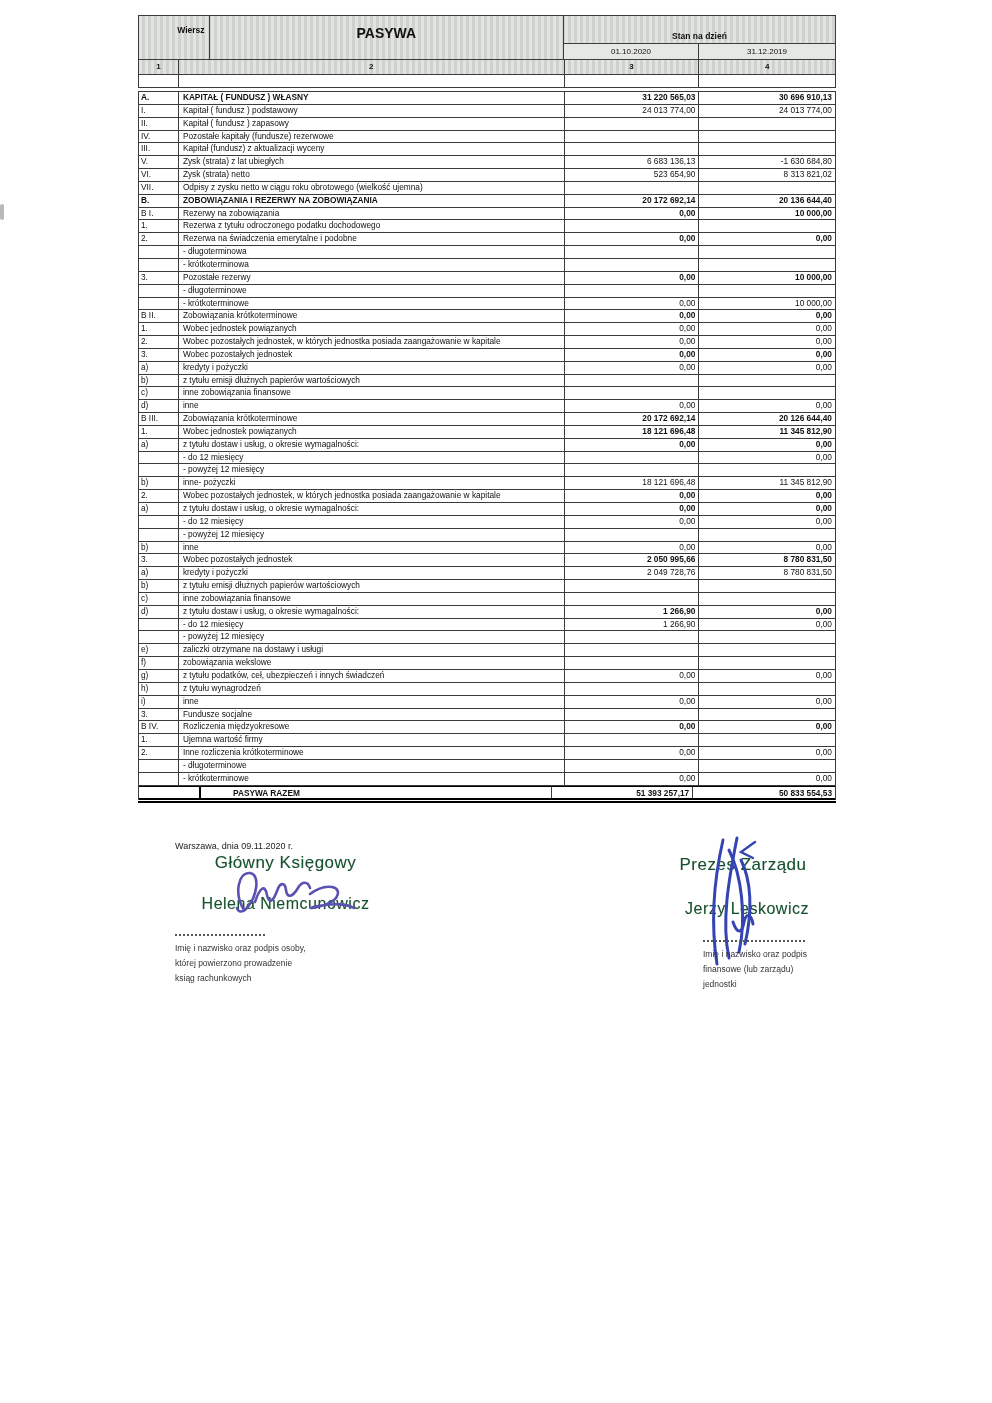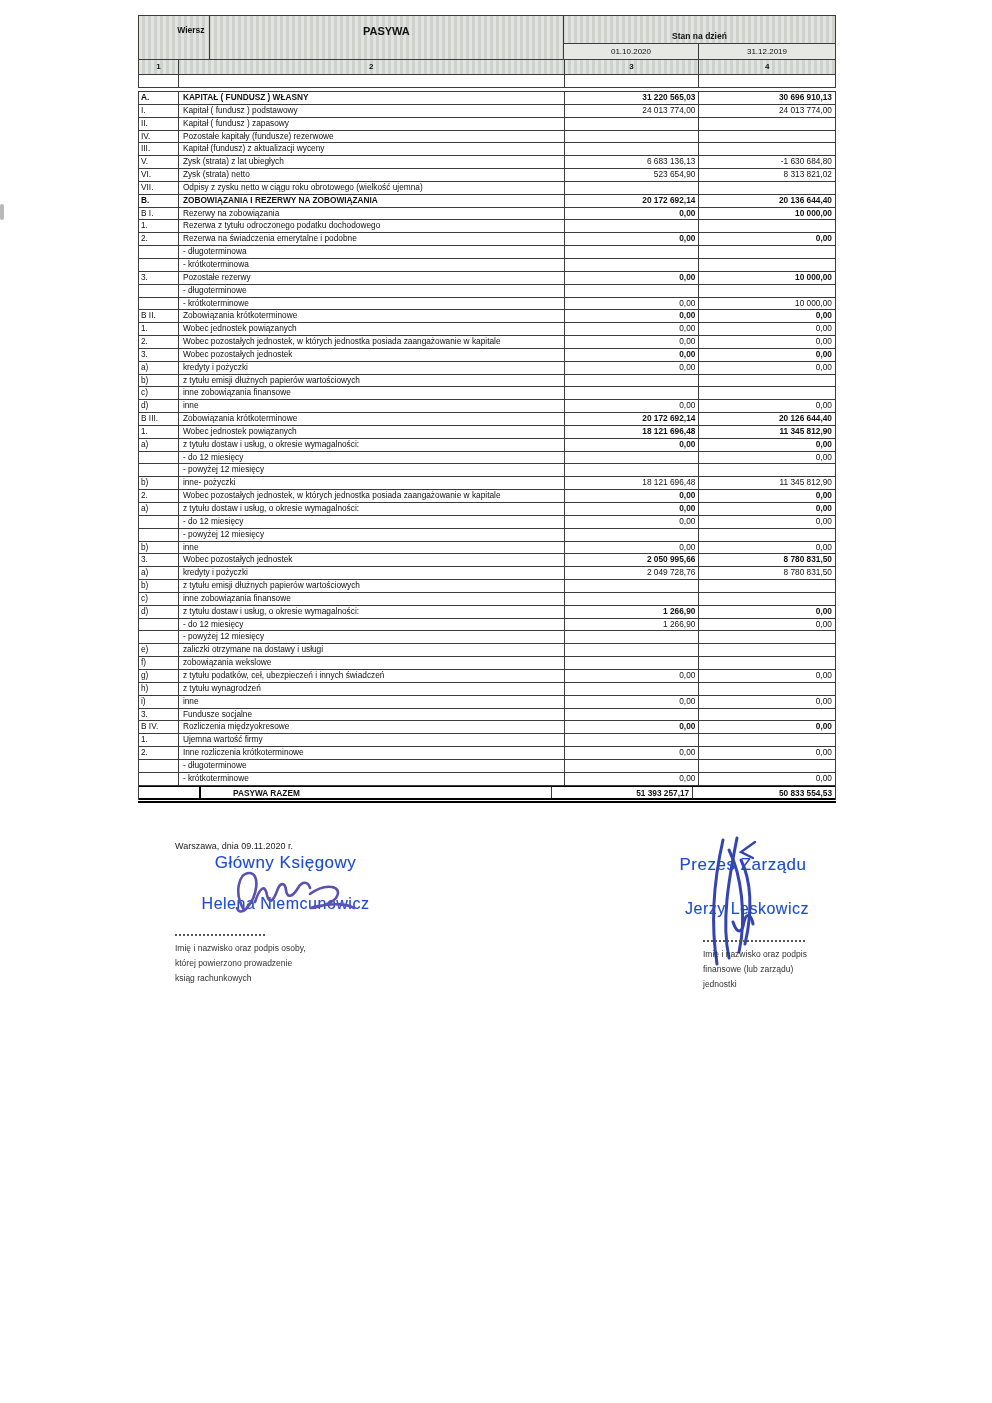--- a/index.html
+++ b/index.html
@@ -7,21 +7,21 @@
         font-family:"Liberation Sans","DejaVu Sans",sans-serif;color:#111;overflow:hidden;}
   .smudge{position:absolute;left:0;top:204px;width:4px;height:16px;background:#b9b9b9;border-radius:2px;}
 
   
   .doc-table{position:absolute;left:138px;top:15px;width:698px;}
   .hdr{display:flex;border:1px solid #3b3b3b;border-bottom:none;background:#d8dbd6;
        background-image:repeating-linear-gradient(90deg,rgba(255,255,255,.25) 0 3px,rgba(120,124,118,.10) 3px 6px);}
   .hdr-w{width:40px;border-right:1px solid #3b3b3b;box-sizing:border-box;
          font-size:8.5px;font-weight:bold;text-align:center;padding-top:9px;height:43px;margin-left:34px;}
   .hdr-p{width:387px;border-right:1px solid #3b3b3b;box-sizing:border-box;
-         font-size:11px;font-weight:bold;text-align:center;padding-top:9px;}
+         font-size:14px;font-weight:bold;text-align:center;padding-top:9px;}
   .hdr-right{width:271px;display:flex;flex-direction:column;}
   .hdr-stan{height:28px;box-sizing:border-box;border-bottom:1px solid #3b3b3b;
             font-size:8.5px;font-weight:bold;text-align:center;display:flex;align-items:flex-end;justify-content:center;padding-bottom:2px;}
   .hdr-dates{display:flex;height:15px;background:#e6e8e4;}
   .hdr-dates div{box-sizing:border-box;font-size:8px;text-align:center;padding-top:3px;}
   .hdr-d1{width:135px;border-right:1px solid #3b3b3b;}
   .hdr-d2{width:136px;}
   .nums{display:flex;border:1px solid #3b3b3b;border-bottom:1px solid #3b3b3b;background:#d8dbd6;height:14px;
         background-image:repeating-linear-gradient(90deg,rgba(255,255,255,.25) 0 3px,rgba(120,124,118,.10) 3px 6px);}
   .nums div{box-sizing:border-box;font-size:8px;font-weight:bold;text-align:center;padding-top:2px;}
@@ -41,21 +41,21 @@
   .td.v2{width:136px;border-right:none;}
   .tr.sec .td{font-weight:bold;}
   .tr.vb .td.v,.tr.vb .td.v2{font-weight:bold;}
   .tr.razem{border-top:1px solid #000;border-bottom:2px solid #000;height:14px;}
   .tr.razem .td{font-weight:bold;line-height:13px;margin-left:28px;}
   .tr.razem .td.w{border-right:2px solid #000;}
   .table-endbar{height:2px;background:#000;margin-top:1px;}
 
   
   .dateline{position:absolute;left:175px;top:841px;font-size:9px;color:#222;}
-  .stamp{position:absolute;color:#1d4ed8;letter-spacing:.5px;text-shadow:0 0 1px rgba(155,155,155,.6);}
+  .stamp{position:absolute;color:#14532d;letter-spacing:.5px;text-shadow:0 0 1px rgba(155,155,155,.6);}
   .stamp.title-l{left:198px;top:853px;width:175px;text-align:center;font-size:17px;}
   .stamp.name-l{left:188px;top:895px;width:195px;text-align:center;font-size:16px;}
   .stamp.title-r{left:668px;top:855px;width:150px;text-align:center;font-size:17px;}
   .stamp.name-r{left:672px;top:900px;width:150px;text-align:center;font-size:16px;}
   .sig-left{position:absolute;left:222px;top:860px;}
   .sig-right{position:absolute;left:683px;top:826px;}
   .dots{position:absolute;border-bottom:2px dotted #555;height:0;}
   .dots-l{left:175px;top:934px;width:90px;}
   .dots-r{left:703px;top:940px;width:102px;}
   .caption{position:absolute;font-size:8.5px;color:#333;line-height:15px;}

